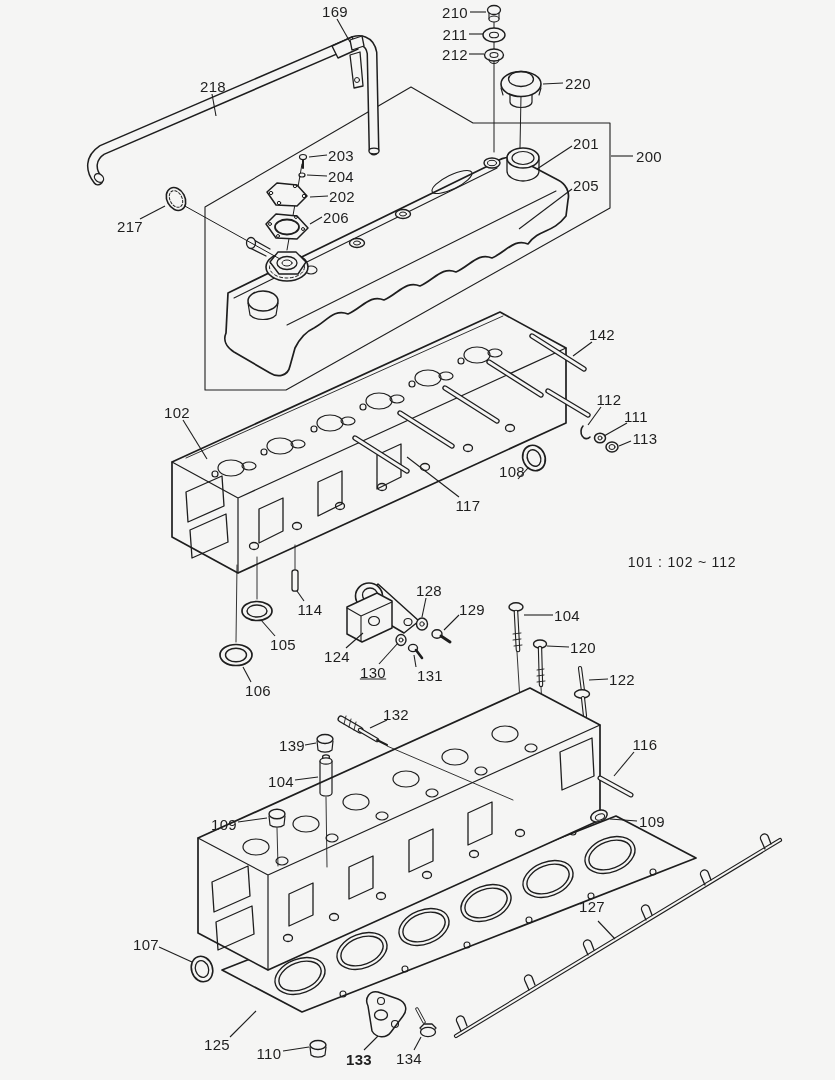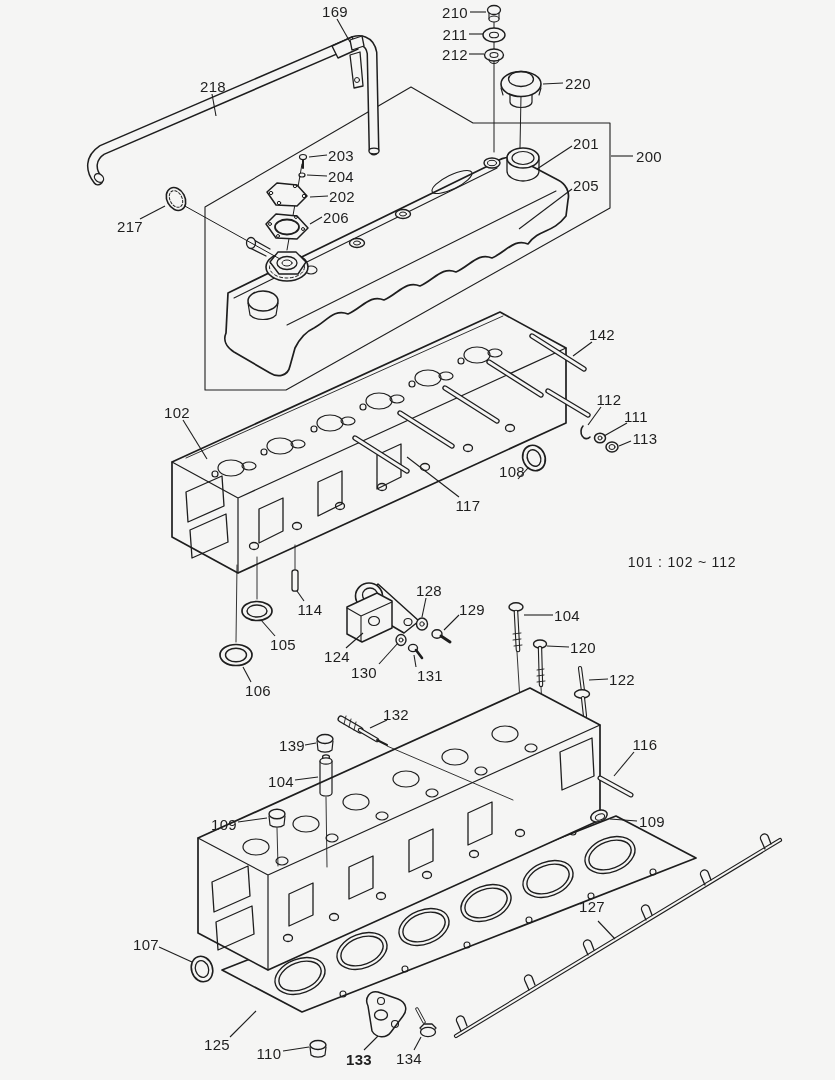--- a/index.html
+++ b/index.html
@@ -412,21 +412,21 @@
       <div class="callout" style="left: 636px; top: 416px;">111</div>
       <div class="callout" style="left: 645px; top: 438px;">113</div>
       <div class="callout" style="left: 512px; top: 463px; margin-top: 8px;">108</div>
       <div class="callout" style="left: 468px; top: 505px;">117</div>
       <div class="callout" style="left: 310px; top: 609px;">114</div>
       <div class="callout" style="left: 283px; top: 644px;">105</div>
       <div class="callout" style="left: 258px; top: 690px;">106</div>
       <div class="callout" style="left: 337px; top: 656px;">124</div>
       <div class="callout" style="left: 429px; top: 590px;">128</div>
       <div class="callout" style="left: 472px; top: 609px;">129</div>
-      <div class="callout" style="left: 364px; top: 672px;">130</div>
+      <div class="callout" style="left: 373px; top: 672px; text-decoration: underline;">130</div>
       <div class="callout" style="left: 430px; top: 675px;">131</div>
       <div class="callout" style="left: 567px; top: 615px;">104</div>
       <div class="callout" style="left: 583px; top: 647px;">120</div>
       <div class="callout" style="left: 622px; top: 679px;">122</div>
       <div class="callout" style="left: 645px; top: 744px;">116</div>
       <div class="callout" style="left: 652px; top: 821px;">109</div>
       <div class="callout" style="left: 396px; top: 714px;">132</div>
       <div class="callout" style="left: 292px; top: 745px;">139</div>
       <div class="callout" style="left: 281px; top: 781px;">104</div>
       <div class="callout" style="left: 224px; top: 824px;">109</div>

